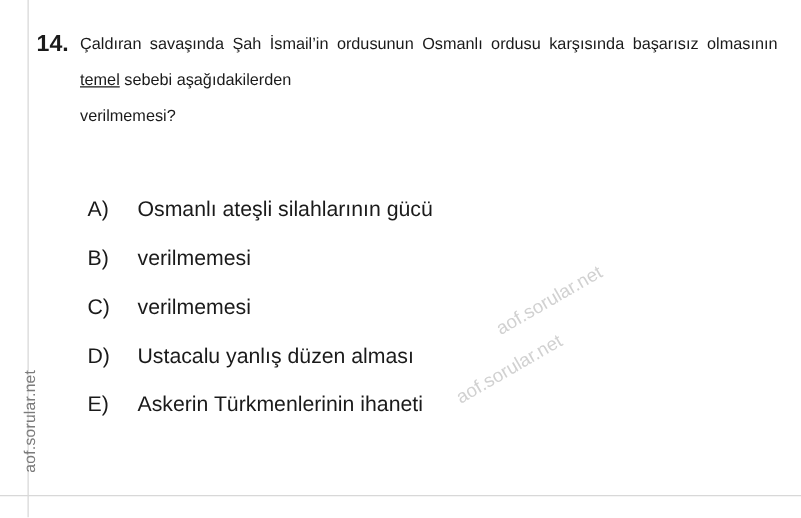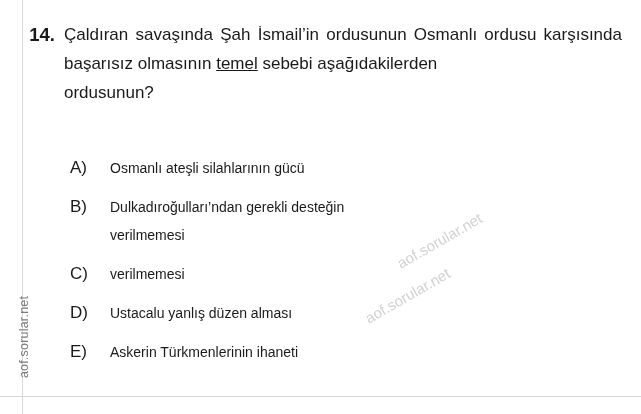--- a/index.html
+++ b/index.html
@@ -71,21 +71,21 @@
     width: 42px;
     font-size: 18.5px;
     font-weight: bold;
     line-height: 29px;
     text-align: right;
     padding-right: 9px;
     box-sizing: border-box;
   }
   .q-text {
     flex: 1 1 auto;
-    font-size: 17px;
+    font-size: 13px;
     line-height: 29px;
     text-align: justify;
     text-justify: inter-word;
     width: 545px;
   }
   .q-text .underlined {
     text-decoration: underline;
   }
   .q-text .lastline {
     display: block;
@@ -105,21 +105,21 @@
     margin-bottom: 11px;
   }
   .choice-letter {
     flex: 0 0 auto;
     width: 40px;
     font-size: 17px;
     line-height: 28px;
   }
   .choice-text {
     flex: 1 1 auto;
-    font-size: 14px;
+    font-size: 17px;
     line-height: 28px;
     width: 500px;
   }
   .choice-text.justify {
     text-align: justify;
     text-justify: inter-word;
   }
   .choice-text .lastline {
     display: block;
     text-align: left;
@@ -146,35 +146,34 @@
 <div class="bottom-rule"></div>
 
 <div class="page">
 
   <div class="question">
     <div class="q-number">14.</div>
     <div class="q-text">
       <span>Çaldıran savaşında Şah İsmail’in ordusunun</span>
       <span>Osmanlı ordusu karşısında başarısız</span>
       <span>olmasının </span><span class="underlined">temel</span><span> sebebi aşağıdakilerden</span>
-      <span class="lastline">ordusunun?</span>
+      <span class="lastline">verilmemesi?</span>
     </div>
   </div>
 
   <div class="choices">
 
     <div class="choice">
       <div class="choice-letter">A)</div>
       <div class="choice-text">Osmanlı ateşli silahlarının gücü</div>
     </div>
 
     <div class="choice">
       <div class="choice-letter">B)</div>
       <div class="choice-text justify">
-        <span>Dulkadıroğulları’ndan gerekli desteğin</span>
         <span class="lastline">verilmemesi</span>
       </div>
     </div>
 
     <div class="choice">
       <div class="choice-letter">C)</div>
       <div class="choice-text justify">
         <span class="lastline">verilmemesi</span>
       </div>
     </div>

